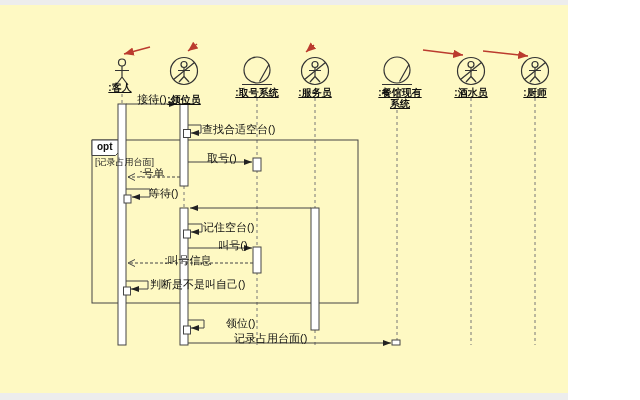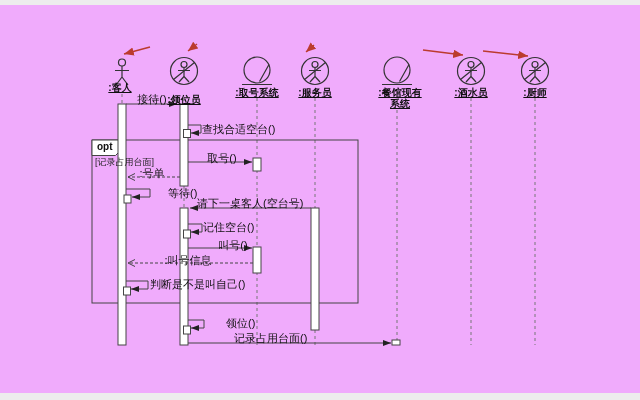--- a/index.html
+++ b/index.html
@@ -1,17 +1,17 @@
 <!DOCTYPE html>
 <html><head>
 <meta charset="utf-8">
 <style>
   html,body{margin:0;padding:0;background:#fff;}
   #stage{
-    position:relative;width:640px;height:400px;background:#f0abfc;overflow:hidden;
+    position:relative;width:568px;height:400px;background:#fef9c3;overflow:hidden;
     font-family:"Liberation Sans","DejaVu Sans",sans-serif;color:#111;
   }
   .band{position:absolute;left:0;width:640px;background:#ededed;}
   .lbl{position:absolute;white-space:nowrap;color:#111;}
   .actor-label{
     font-size:10px;font-weight:bold;text-decoration:underline;
     text-align:center;transform:translateX(-50%);line-height:11px;
   }
   .actor-label.wrap{white-space:normal;word-break:break-all;width:46px;}
   .msg-label{font-size:11px;}
@@ -145,22 +145,21 @@
   <div class="lbl actor-label" style="left:471px;top:87px;">:酒水员</div>
   <div class="lbl actor-label" style="left:535px;top:87px;">:厨师</div>
 
   <div class="lbl opt-label" style="left:97px;top:141px;">opt</div>
   <div class="lbl guard-label" style="left:95px;top:156px;">[记录占用台面]</div>
 
   <div class="lbl msg-label centered" style="left:152px;top:92px;">接待()</div>
   <div class="lbl msg-label" style="left:202px;top:122px;">查找合适空台()</div>
   <div class="lbl msg-label centered" style="left:222px;top:151px;">取号()</div>
   <div class="lbl msg-label centered" style="left:152px;top:166px;">:号单</div>
-  <div class="lbl msg-label" style="left:168px;top:186px;text-align:right;">等待()</div>
-  <div class="lbl msg-label" style="left:197px;top:196px;">请下一桌客人(空台号)</div>
+  <div class="lbl msg-label" style="left:149px;top:186px;text-align:right;">等待()</div>
   <div class="lbl msg-label" style="left:203px;top:220px;">记住空台()</div>
   <div class="lbl msg-label centered" style="left:213px;top:238px;margin-left:20px;">叫号()</div>
   <div class="lbl msg-label centered" style="left:188px;top:253px;">:叫号信息</div>
   <div class="lbl msg-label" style="left:150px;top:277px;">判断是不是叫自己()</div>
   <div class="lbl msg-label" style="left:206px;top:316px;margin-left:20px;">领位()</div>
   <div class="lbl msg-label" style="left:234px;top:331px;text-align:center;">记录占用台面()</div>
 
 </div>
 
 </body></html>

